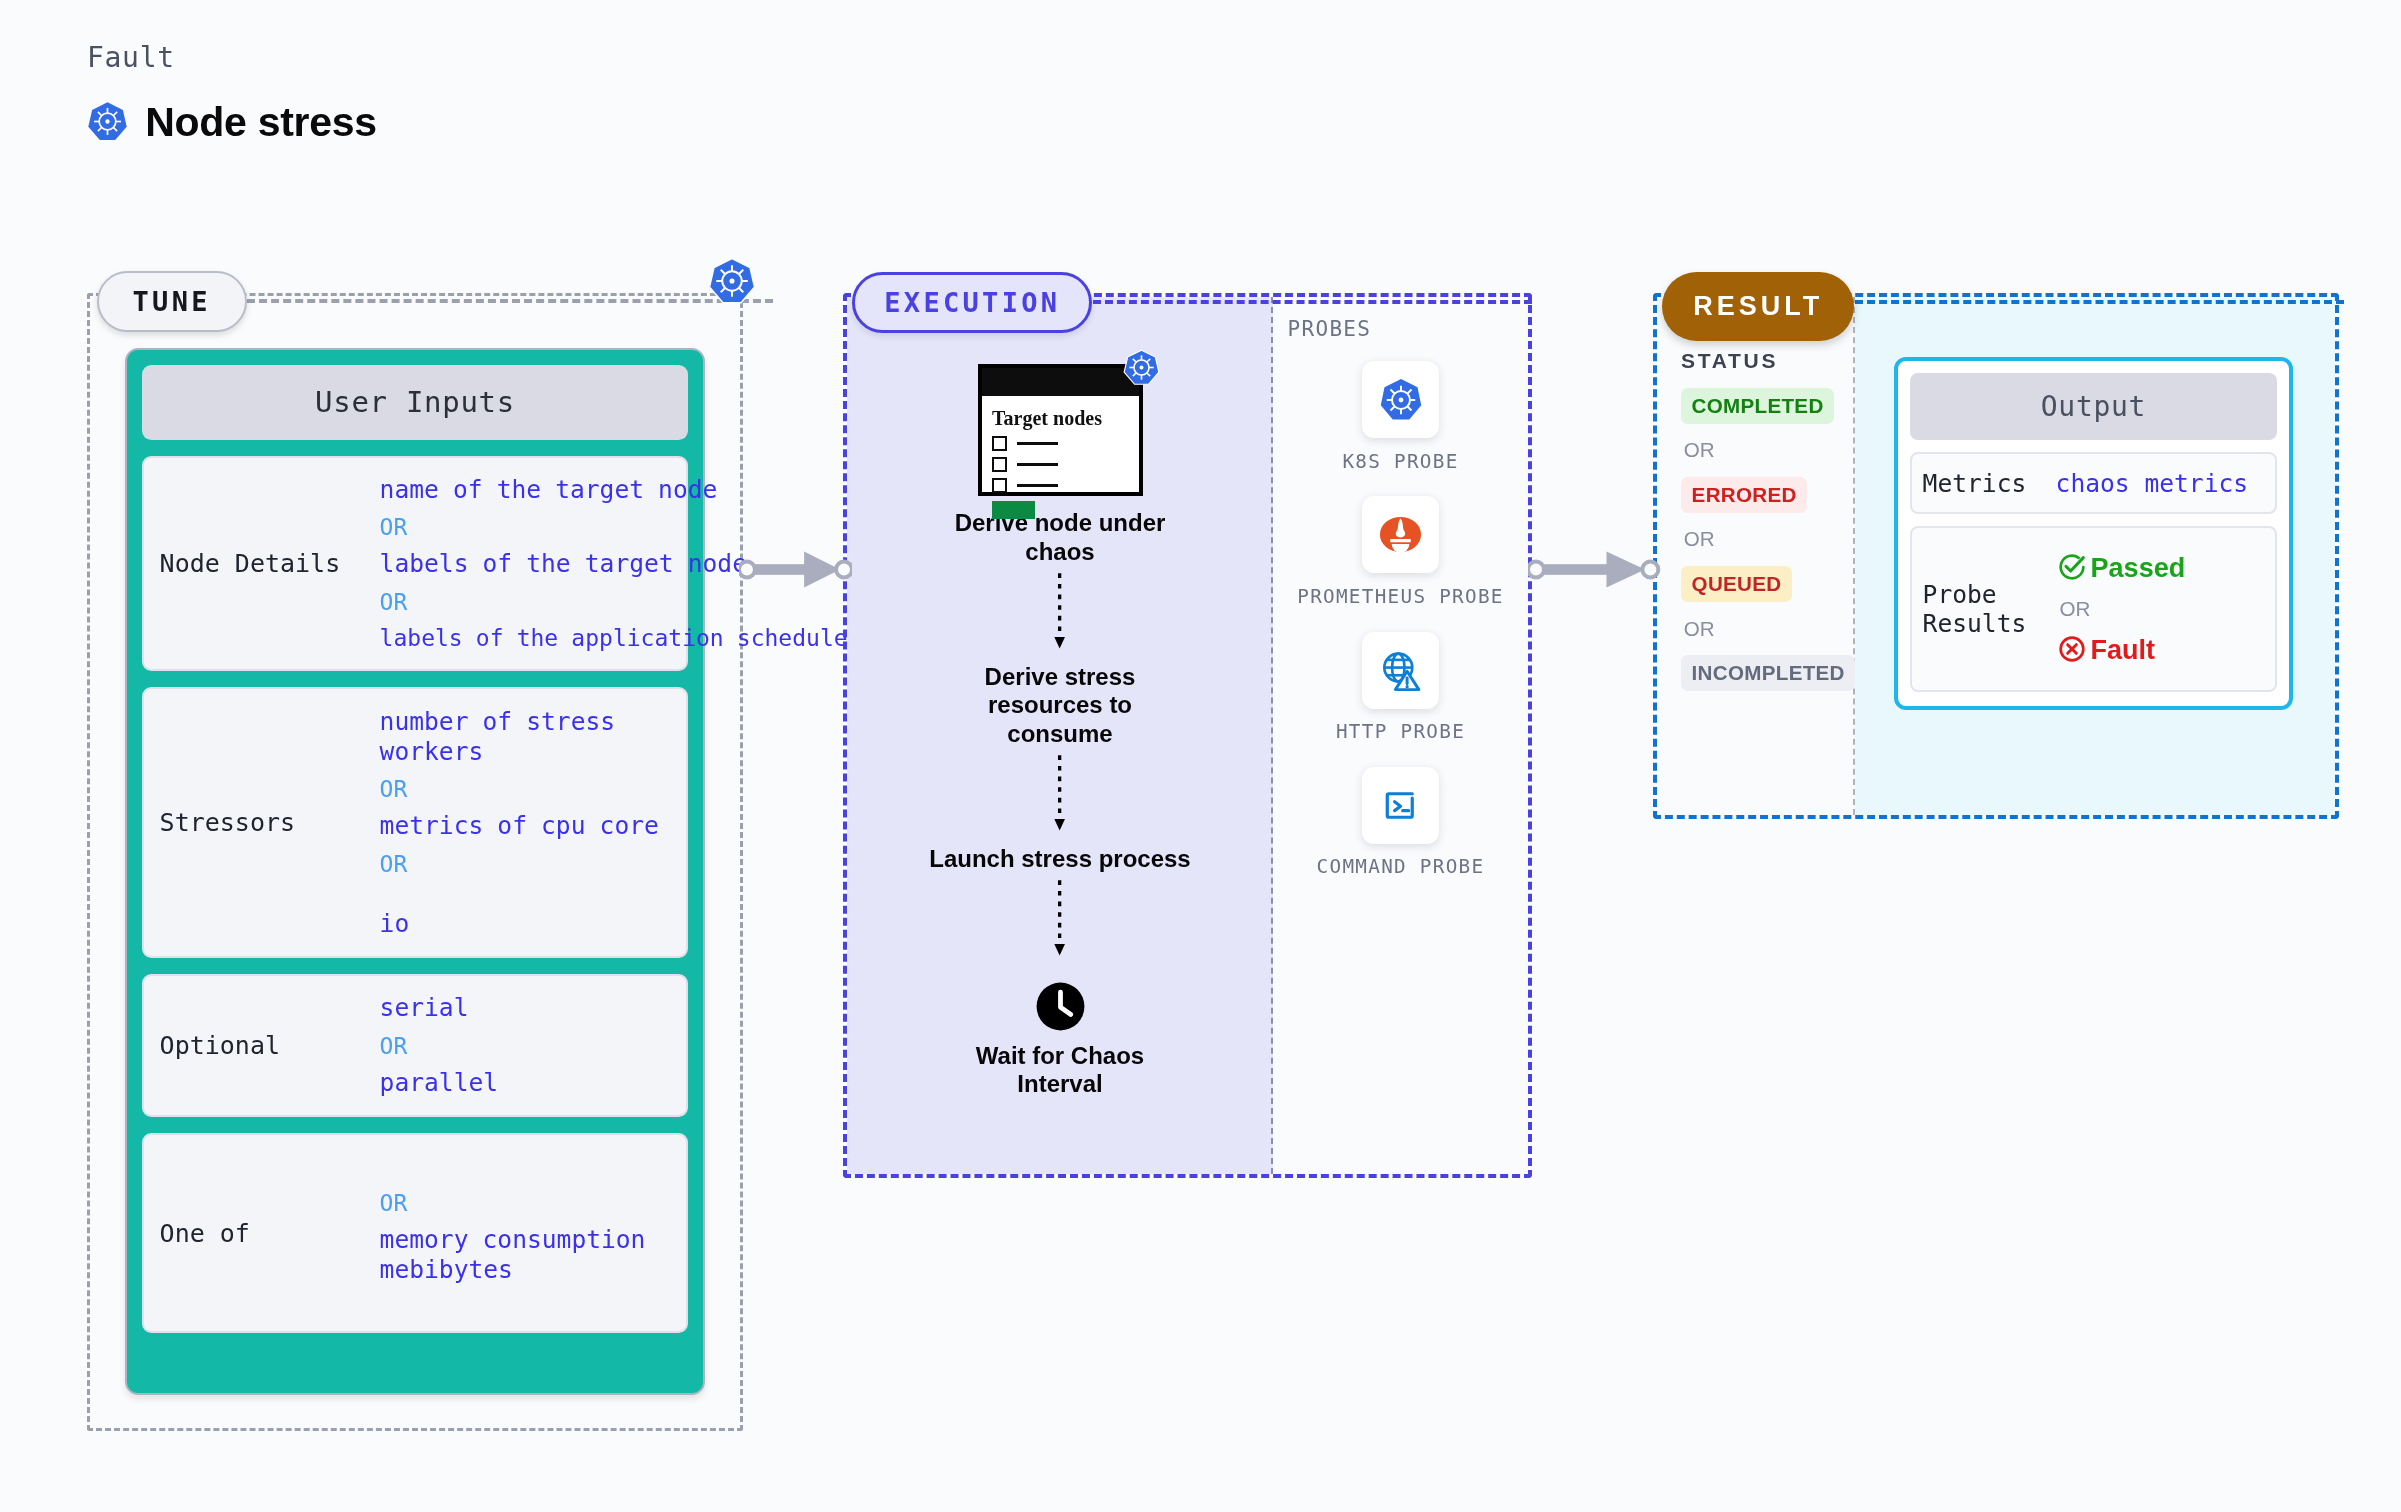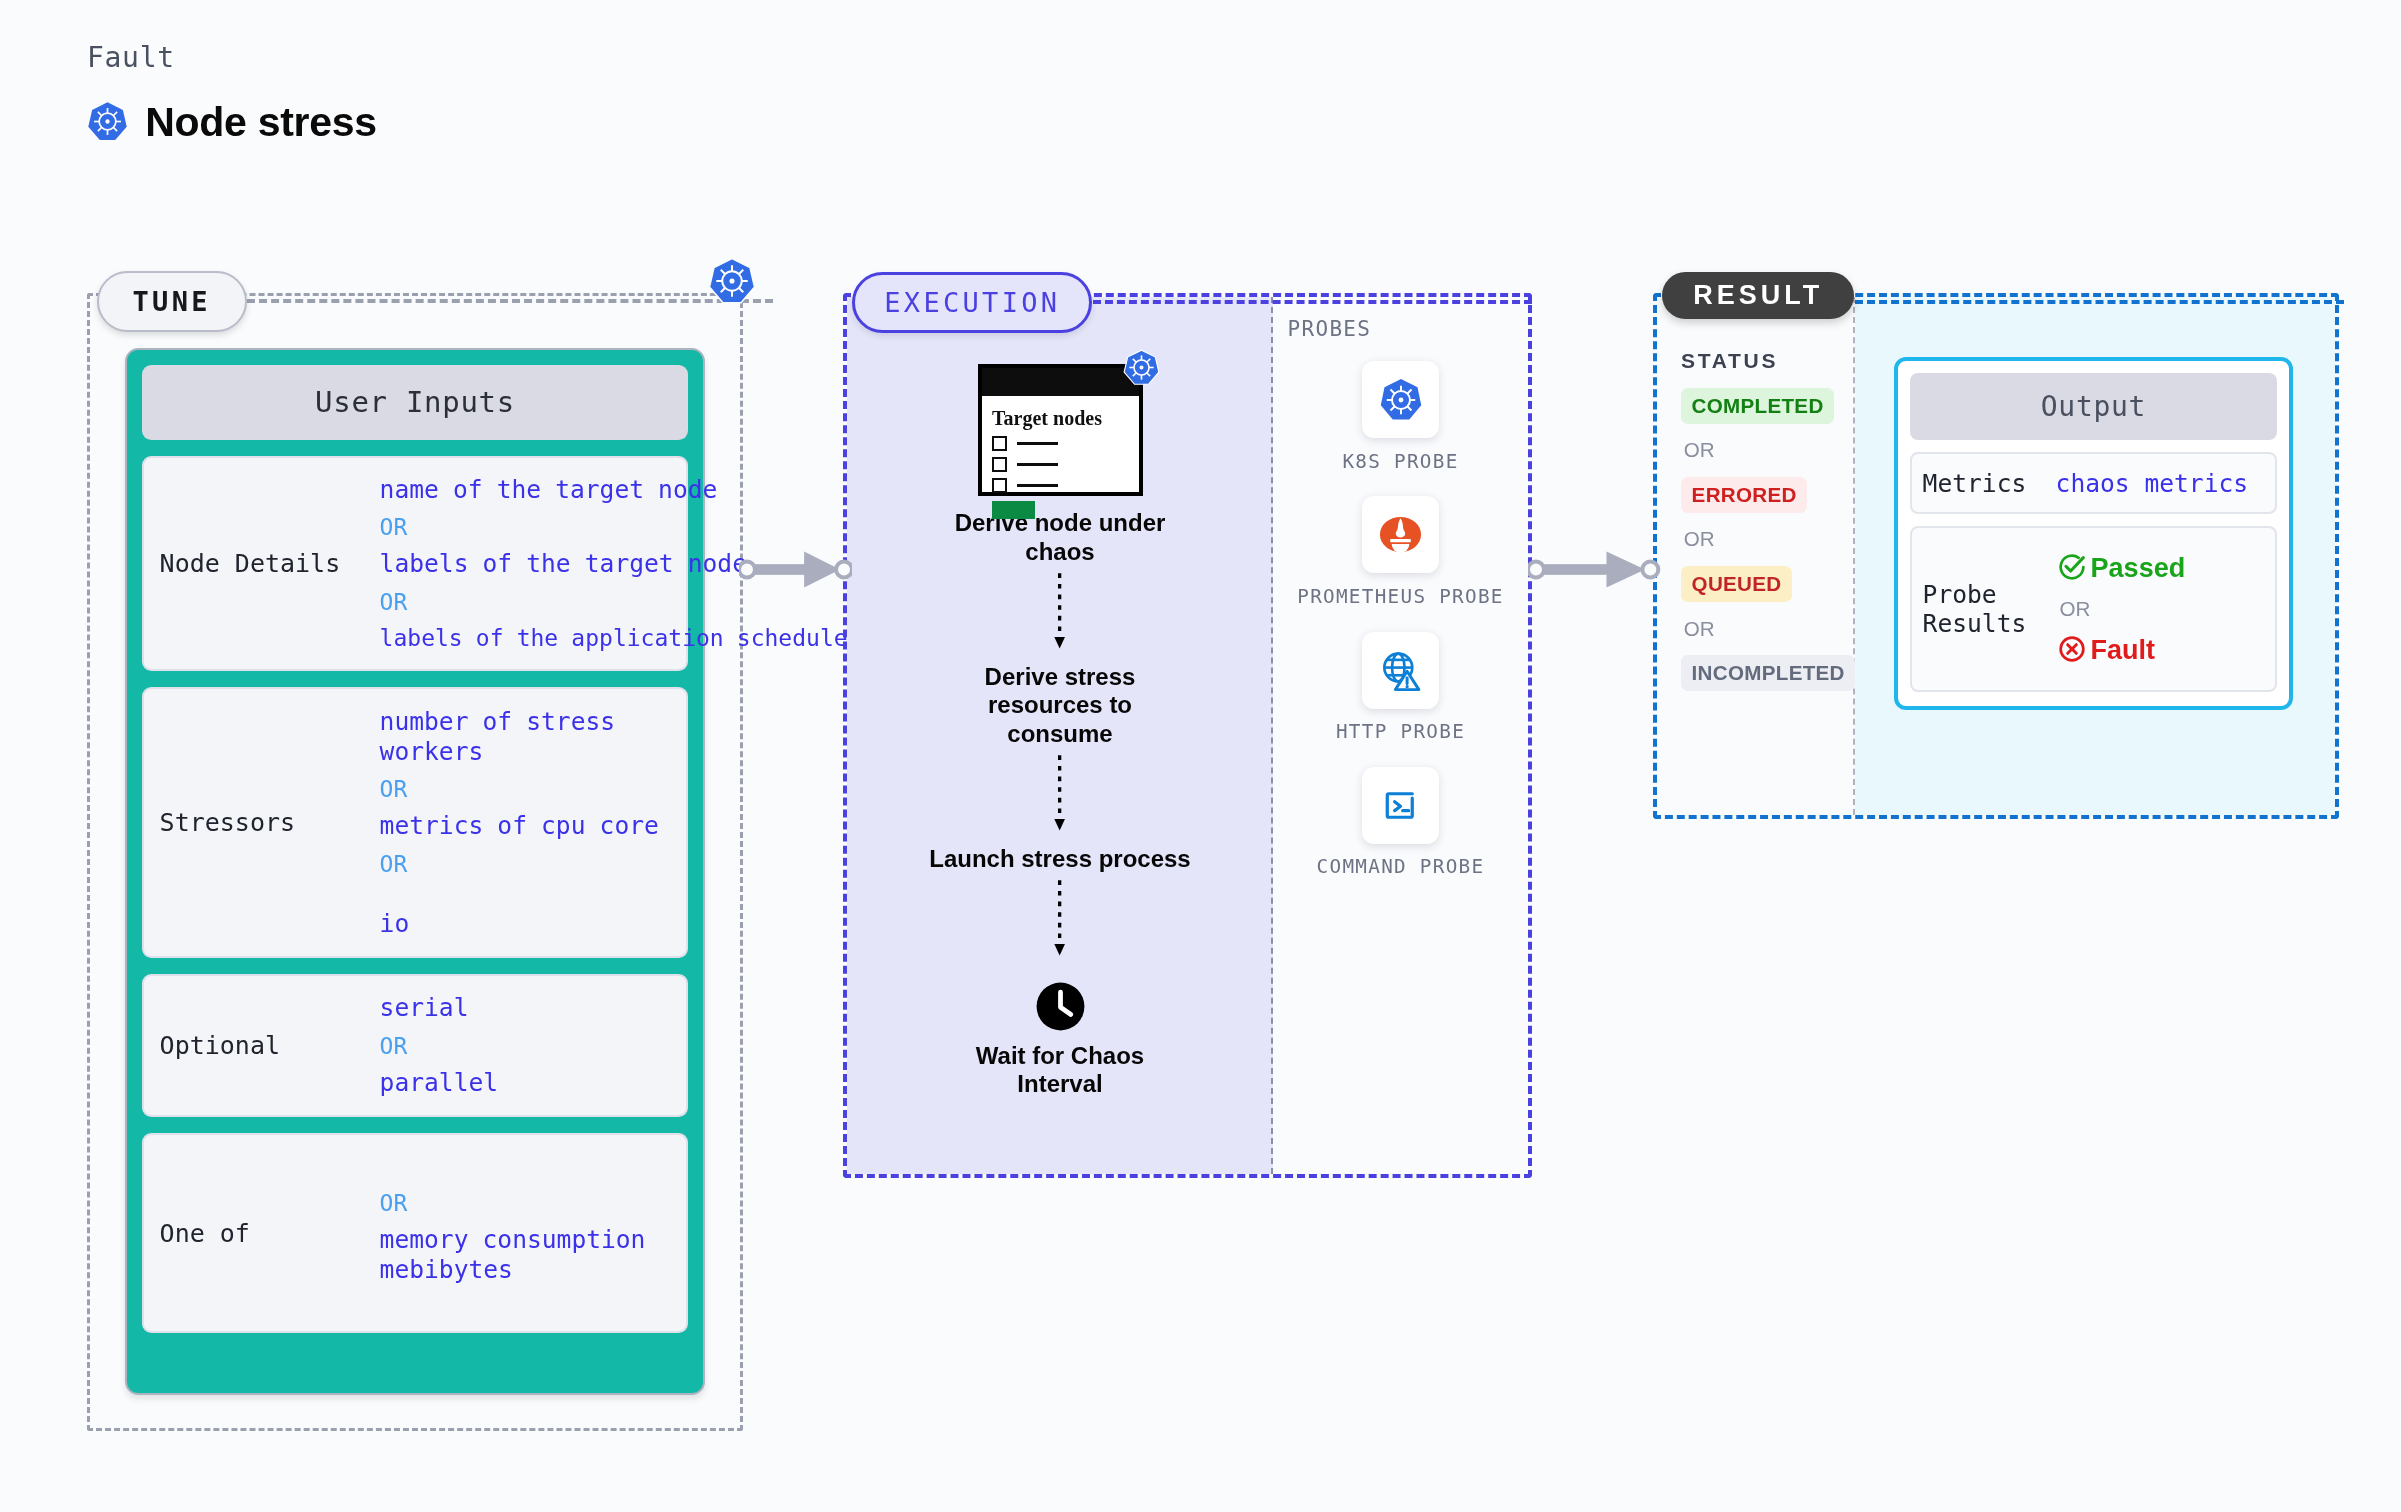--- a/index.html
+++ b/index.html
@@ -38,25 +38,25 @@
     font-family: "DejaVu Sans Mono", monospace;
     font-size: 27px; font-weight: bold; color: #16181d; letter-spacing: 3.3px;
   }
   .badge-exec {
     left: 5.3px; top: -25px; width: 240px; height: 61px;
     background: #e4e4fb; border: 3.3px solid #4b41e0;
     box-shadow: 0 3.3px 6.7px rgba(0,0,0,.10);
   }
   .badge-exec span {
     font-family: "DejaVu Sans Mono", monospace;
-    font-size: 27px; font-weight: normal; color: #4b41e0; letter-spacing: 3.3px;
+    font-size: 27px; font-weight: bold; color: #4b41e0; letter-spacing: 3.3px;
   }
   .badge-result {
-    left: 5.3px; top: -25px; width: 192px; height: 47px;
-    background: #404040; border: none;
+    left: 5.3px; top: -25px; width: 192px; height: 69px;
+    background: #a16207; border: none;
     box-shadow: 0 4px 8px rgba(0,0,0,.18);
   }
   .badge-result span {
     font-size: 27px; font-weight: bold; color: #ffffff; letter-spacing: 4px;
   }
 
   
   #tune-panel {
     left: 87px; top: 293px; width: 656px; height: 1138px;
     border: 3.3px dashed #9aa0ad; border-radius: 2.7px; background: transparent;

